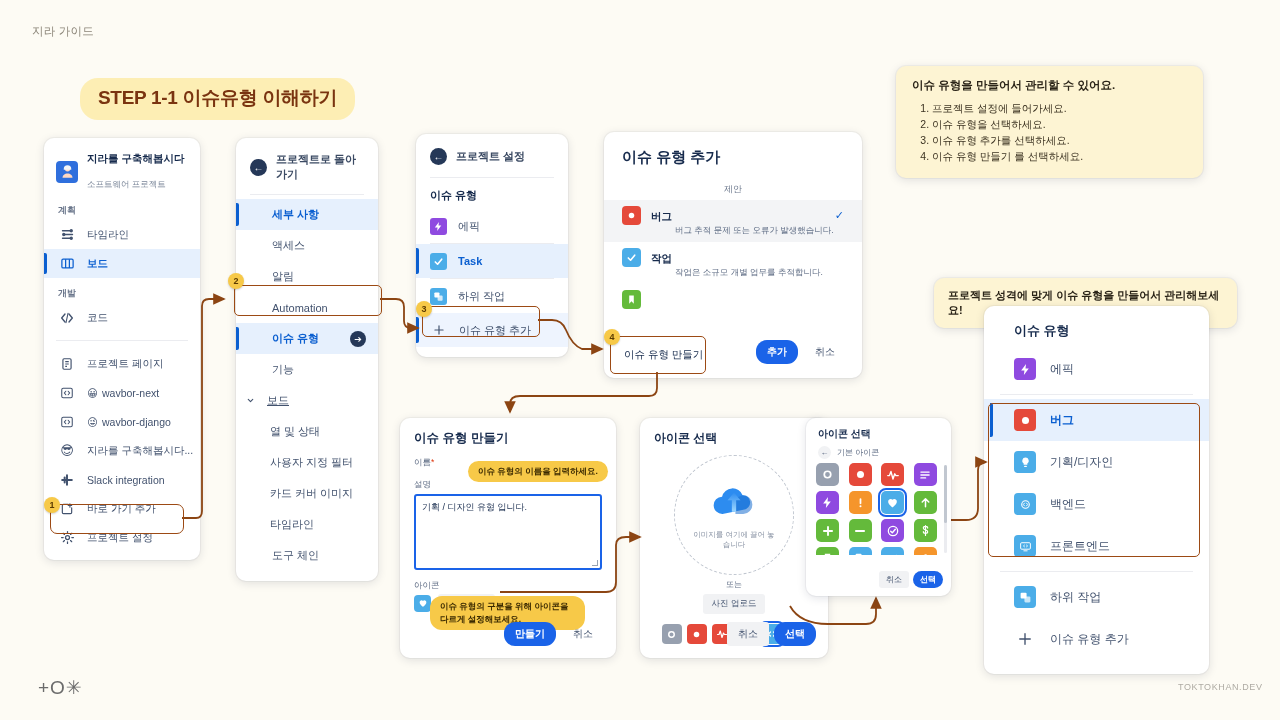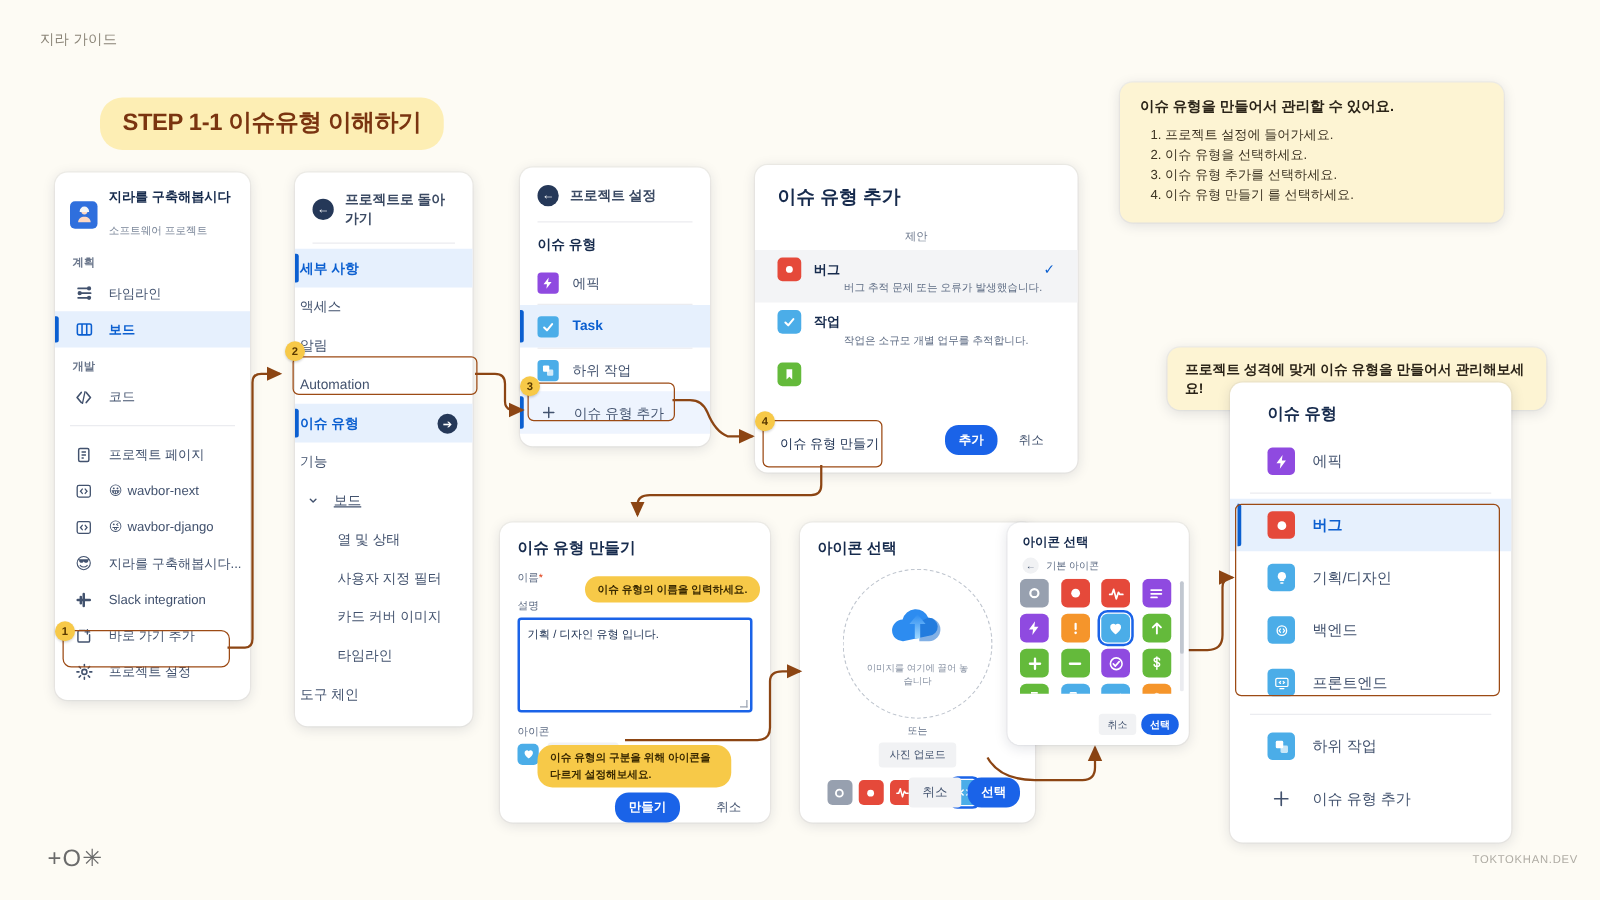--- a/index.html
+++ b/index.html
@@ -56,21 +56,21 @@
   #panel-project .ph{display:flex;gap:9px;align-items:center;padding:14px 12px 4px;}
   #panel-project .avatar{
     width:22px;height:22px;border-radius:4px;background:#2f6fdd;flex:none;
     display:flex;align-items:center;justify-content:center;font-size:12px;
   }
   #panel-project .p-name{font-size:10.5px;font-weight:bold;color:#172b4d;line-height:13px;}
   #panel-project .p-sub{font-size:8.5px;color:#7a8699;margin-top:14px;}
   #panel-project .row{font-size:10.5px;height:29px;}
   
   #panel-settings{left:236px;top:138px;width:142px;padding-bottom:10px;}
-  #panel-settings .row{height:31px;padding-left:4px;font-size:11px;}
+  #panel-settings .row{height:31px;padding-left:36px;font-size:11px;}
   #panel-settings .row.sub{padding-left:34px;color:#42526e;}
   #panel-settings .arrow-btn{
     position:absolute;right:12px;width:16px;height:16px;border-radius:50%;
     background:#253858;color:#fff;font-size:9px;line-height:16px;text-align:center;
   }
   
   #panel-types{left:416px;top:134px;width:152px;padding-bottom:10px;}
   #panel-types .ttl{font-size:11px;font-weight:bold;color:#172b4d;padding:10px 14px 6px;}
   #panel-types .row{height:34px;font-size:11px;}
   
@@ -104,21 +104,21 @@
   }
   .txtarea::after{
     content:"";position:absolute;right:2px;bottom:2px;width:5px;height:5px;
     border-right:1px solid #9aa4b2;border-bottom:1px solid #9aa4b2;
   }
   .icon-change{
     display:inline-flex;align-items:center;font-size:8.5px;color:#42526e;
     background:#f1f2f4;border-radius:3px;padding:3px 6px;margin-left:7px;
   }
   .bubble{background:#f7c948;color:#3b2a00;border-radius:12px;font-size:8.5px;font-weight:bold;padding:4px 10px;line-height:13px;}
-  #panel-form .foot{position:absolute;right:12px;bottom:0;display:flex;gap:18px;align-items:center;}
+  #panel-form .foot{position:absolute;right:12px;bottom:12px;display:flex;gap:6px;align-items:center;}
   
   #panel-icon{left:640px;top:418px;width:188px;height:240px;}
   #panel-icon .dlg-title{font-size:12px;font-weight:bold;color:#172b4d;padding:12px 14px 0;}
   .dropzone{
     margin:8px auto 0;width:118px;height:118px;border-radius:50%;
     border:1px dashed #c1c7d0;display:flex;flex-direction:column;
     align-items:center;justify-content:center;
   }
   .dz-text{font-size:7.5px;color:#8993a4;text-align:center;margin-top:5px;width:88px;line-height:10px;}
   .or{text-align:center;font-size:8px;color:#5e6c84;margin-top:4px;}

